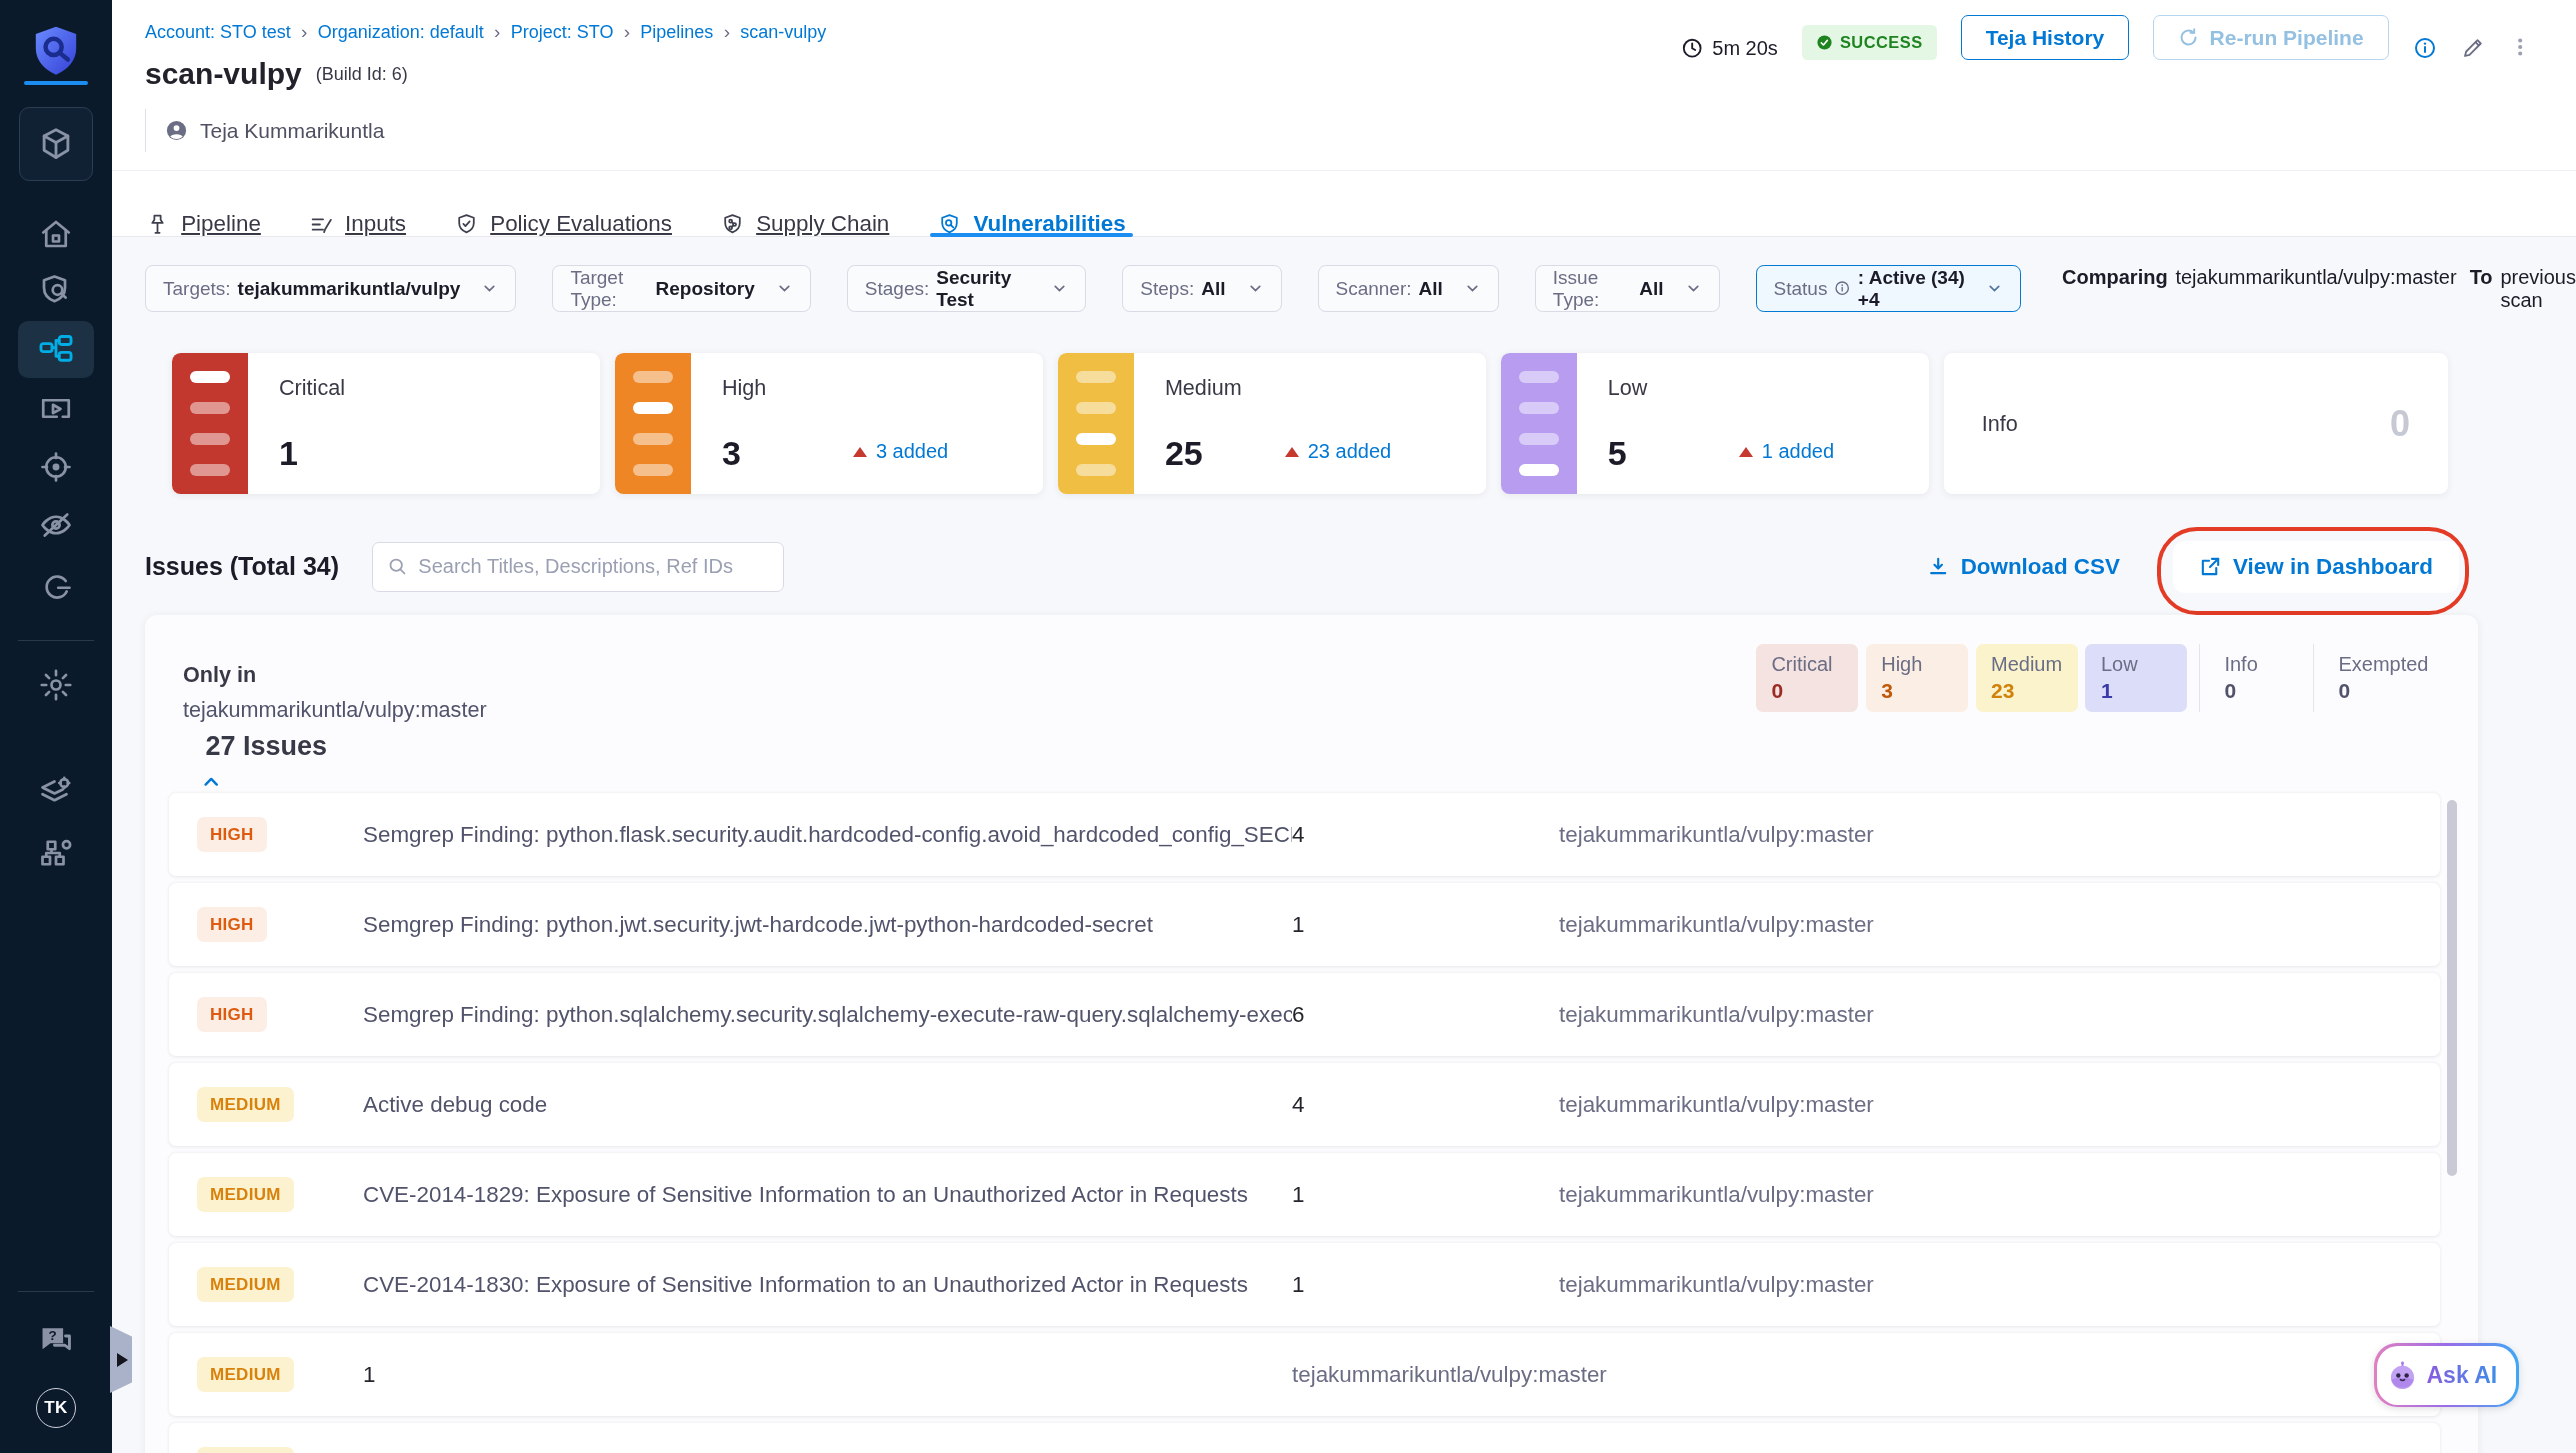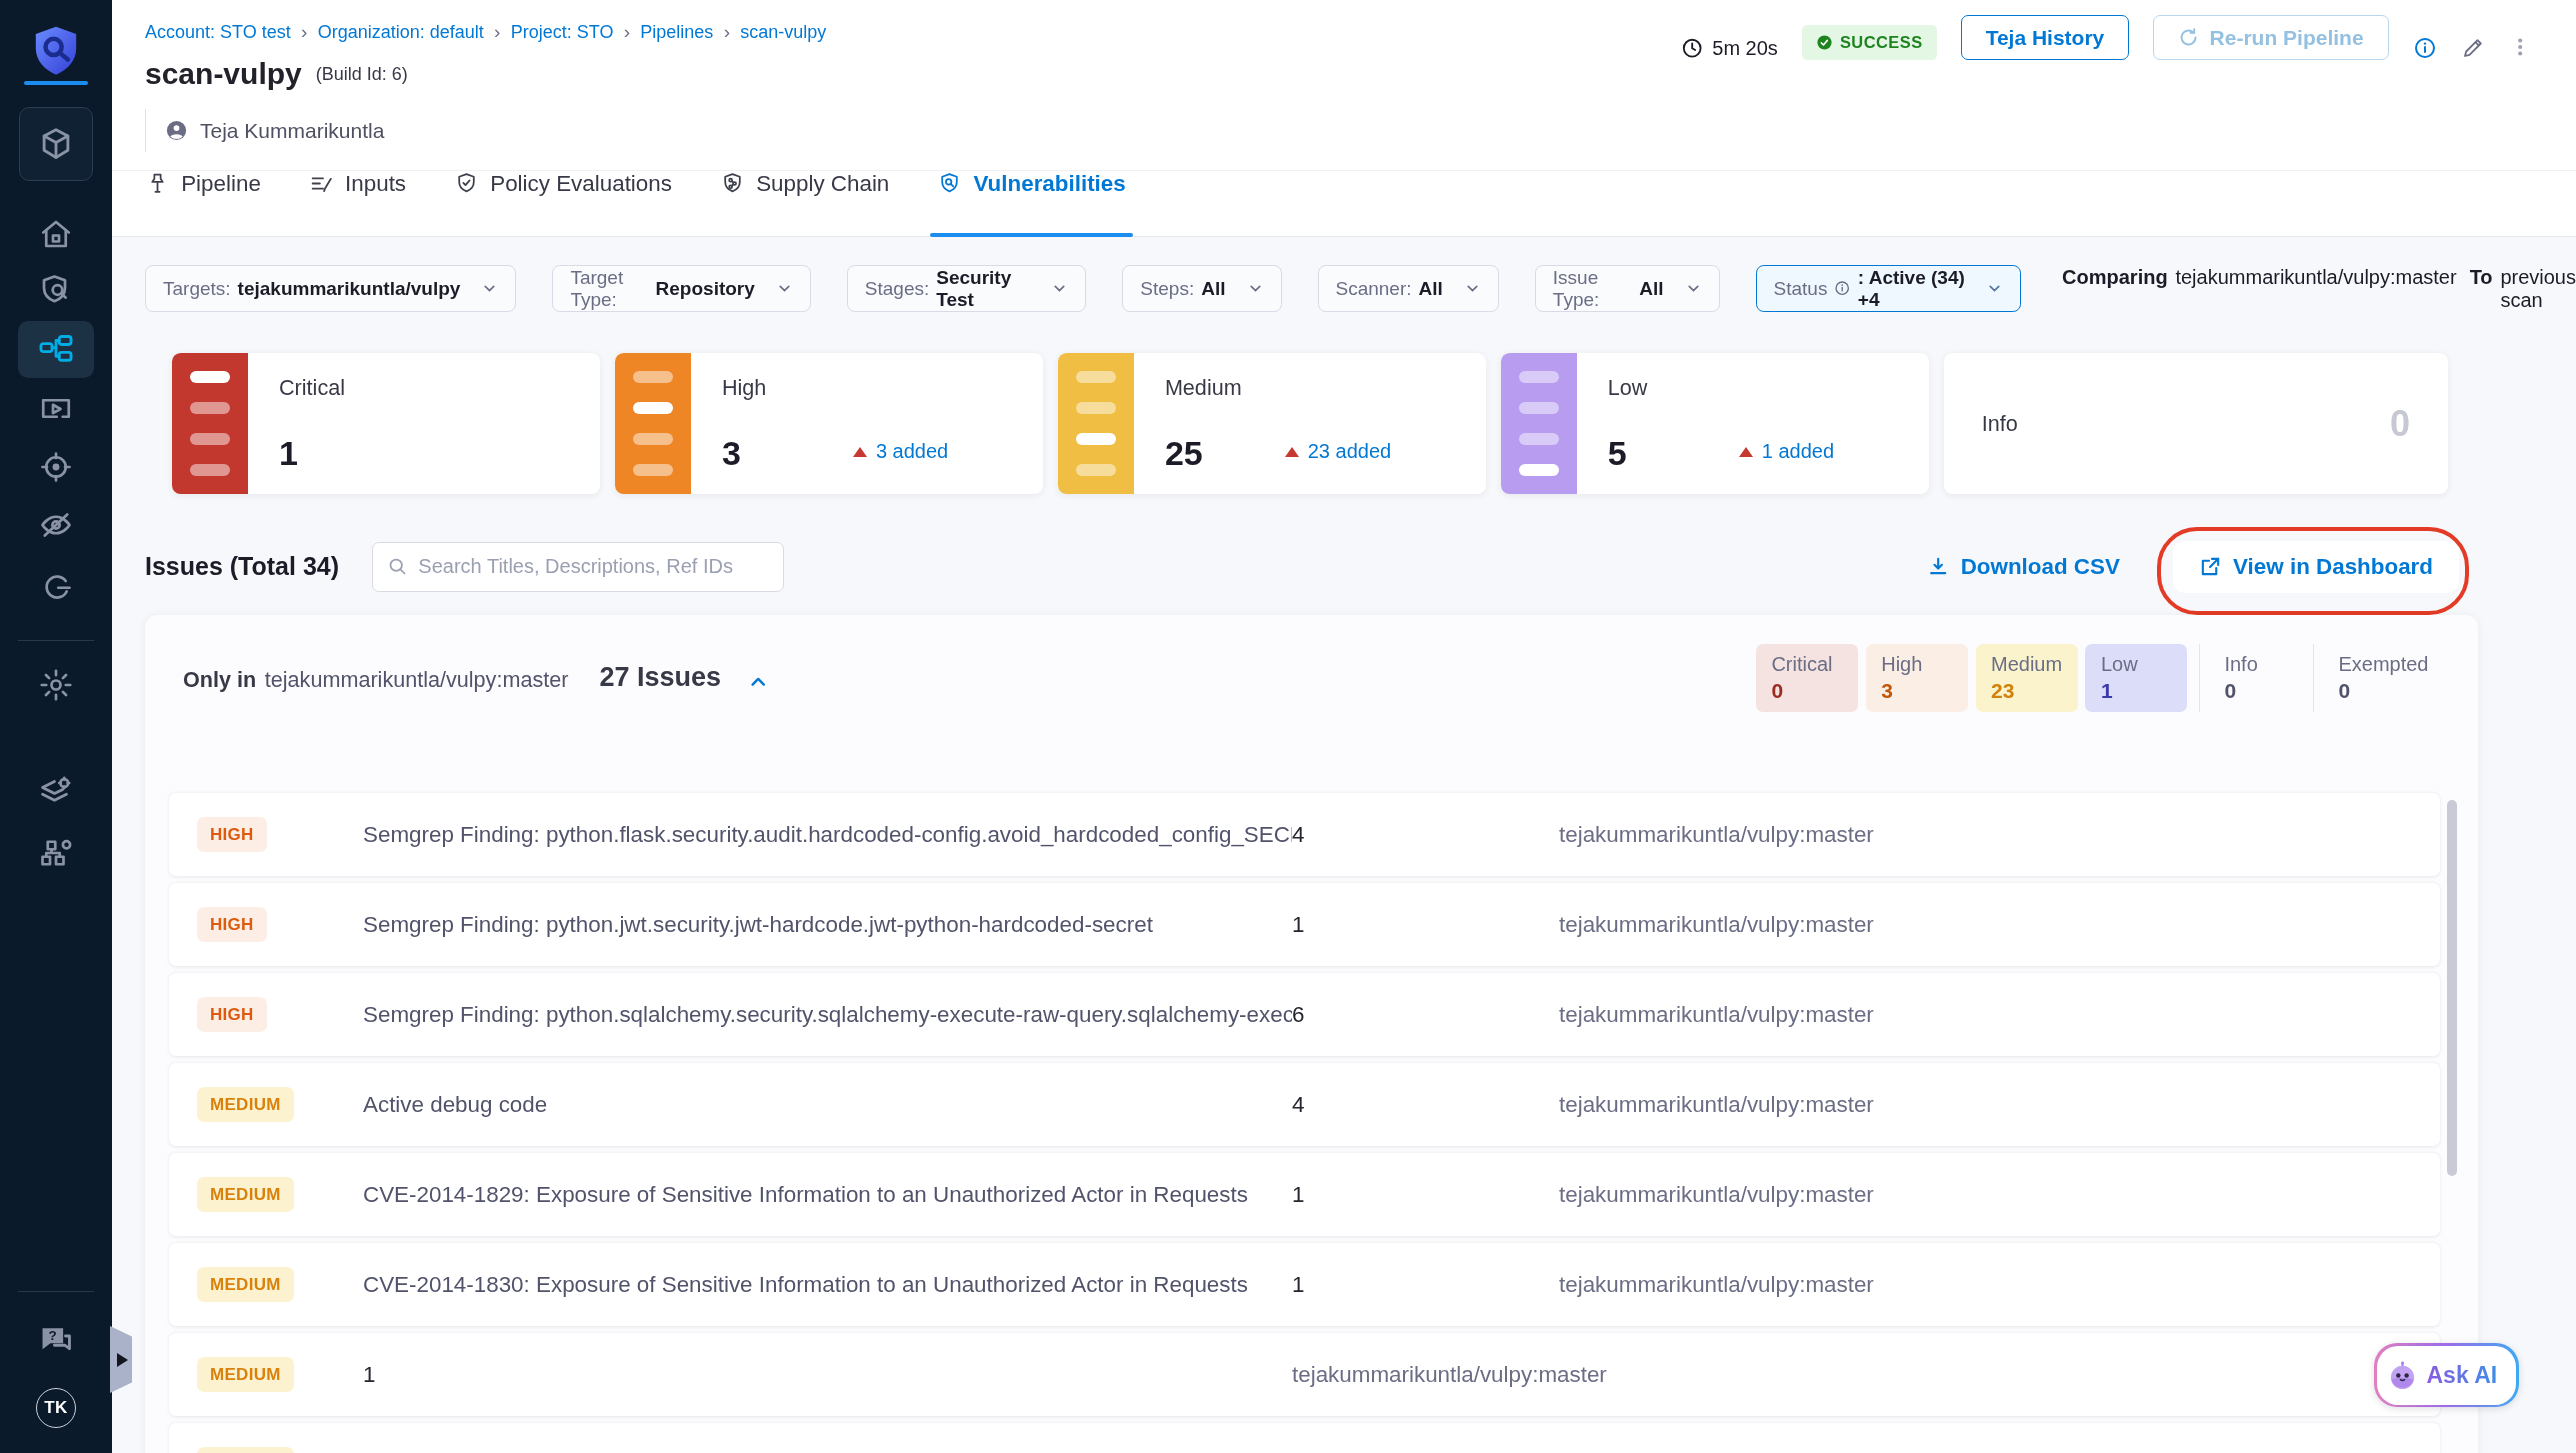--- a/index.html
+++ b/index.html
@@ -34,21 +34,21 @@
   .btn-disabled { border-color: #B7D6EE; color: #94C0E2; }
   .icon-btn { background: none; border: none; display: flex; align-items: center; cursor: pointer; }
 
   .title-row { position: absolute; left: 33px; top: 57px; display: flex; align-items: center; gap: 14px; }
   .page-title { font-size: 30px; font-weight: bold; color: #22222A; }
   .build-id { font-size: 18px; color: #383946; }
   .user-row { position: absolute; left: 33px; top: 109px; height: 43px; display: flex; align-items: center; gap: 12px; border-left: 1.7px solid #DDDFE6; padding-left: 19px; font-size: 21px; color: #4F5162; }
 
   .tabs-line { position: absolute; left: 0; top: 170px; width: 100%; height: 0.9px; background: #EEF0F4; }
   .tabs { position: absolute; left: 33px; top: 171px; height: 66px; display: flex; gap: 48px; align-items: center; }
-  .tab { position: relative; height: 100%; display: flex; align-items: flex-start; gap: 11.2px; font-size: 22.4px; color: #383946; cursor: pointer; }
+  .tab { position: relative; height: 100%; display: flex; align-items: flex-end; gap: 11.2px; font-size: 22.4px; color: #383946; cursor: pointer; text-decoration: underline; }
   .tab svg { stroke: #3E404D; fill: none; stroke-width: 1.7; stroke-linecap: round; stroke-linejoin: round; }
   .tab.active { color: #0278D5; font-weight: bold; }
   .tab.active svg { stroke: #0278D5; }
   .tab.active::after { content: ""; position: absolute; left: -7px; right: -7px; bottom: 0; height: 4.3px; background: #1B8DF0; border-radius: 2.6px; }
 
   
   .content { position: absolute; left: 112px; top: 237px; width: 2464px; height: 1216px; background: #F6F8FB; overflow: hidden; }
 
   .filter-row { position: absolute; left: 33px; top: 28px; display: flex; align-items: center; gap: 36px; }
   .pill { height: 47px; display: flex; align-items: center; gap: 7px; padding: 0 17px; background: #FAFBFD; border: 0.9px solid #D9DAE5; border-radius: 7.8px; font-size: 19px; cursor: pointer; }
@@ -82,21 +82,21 @@
   .search-box input { border: none; outline: none; flex: 1; font-size: 20px; font-family: inherit; color: #1C1C28; background: transparent; }
   .search-box input::placeholder { color: #9AA0B2; }
   .toolbar-spacer { flex: 1; }
   .link-btn { display: flex; align-items: center; gap: 11.2px; color: #0278D5; font-size: 22.4px; font-weight: bold; background: none; border: none; cursor: pointer; font-family: inherit; }
   .view-dash-wrap { position: relative; margin-left: 53px; }
   .view-dash { padding: 13px 26px; background: #fff; border-radius: 12px; }
   .red-ring { position: absolute; left: -15.5px; top: -14px; right: -10.3px; bottom: -22.4px; border: 4.3px solid #E33B26; border-radius: 40px; pointer-events: none; }
 
   
   .issues-panel { position: absolute; left: 33px; top: 378px; width: 2333px; height: 1121px; background: #FCFCFE; border-radius: 12px; box-shadow: 0 1.7px 8.6px rgba(40,41,61,.07); }
-  .group-left { position: absolute; left: 38px; top: 47px; display: flex; align-items: flex-end; gap: 8.6px; }
+  .group-left { position: absolute; left: 38px; top: 47px; display: flex; align-items: flex-start; gap: 8.6px; flex-direction: column; }
   .only-in { font-size: 21.6px; font-weight: bold; color: #383946; }
   .group-target { font-size: 21.6px; color: #51536B; }
   .group-count { font-size: 27px; font-weight: bold; color: #383946; margin-left: 22.4px; }
   .collapse-chev { margin-left: 17px; display: flex; cursor: pointer; }
 
   .chips { position: absolute; right: 34px; top: 29px; display: flex; align-items: stretch; }
   .chip { min-width: 102px; padding: 8.6px 15.5px; border-radius: 7px; margin-left: 7.8px; }
   .chip .c-lbl { font-size: 20px; color: #6B6D85; }
   .chip .c-num { font-size: 21px; font-weight: bold; margin-top: 3.4px; }
   .chip-critical { background: #F4E3E0; } .chip-critical .c-num { color: #9C2B22; }

